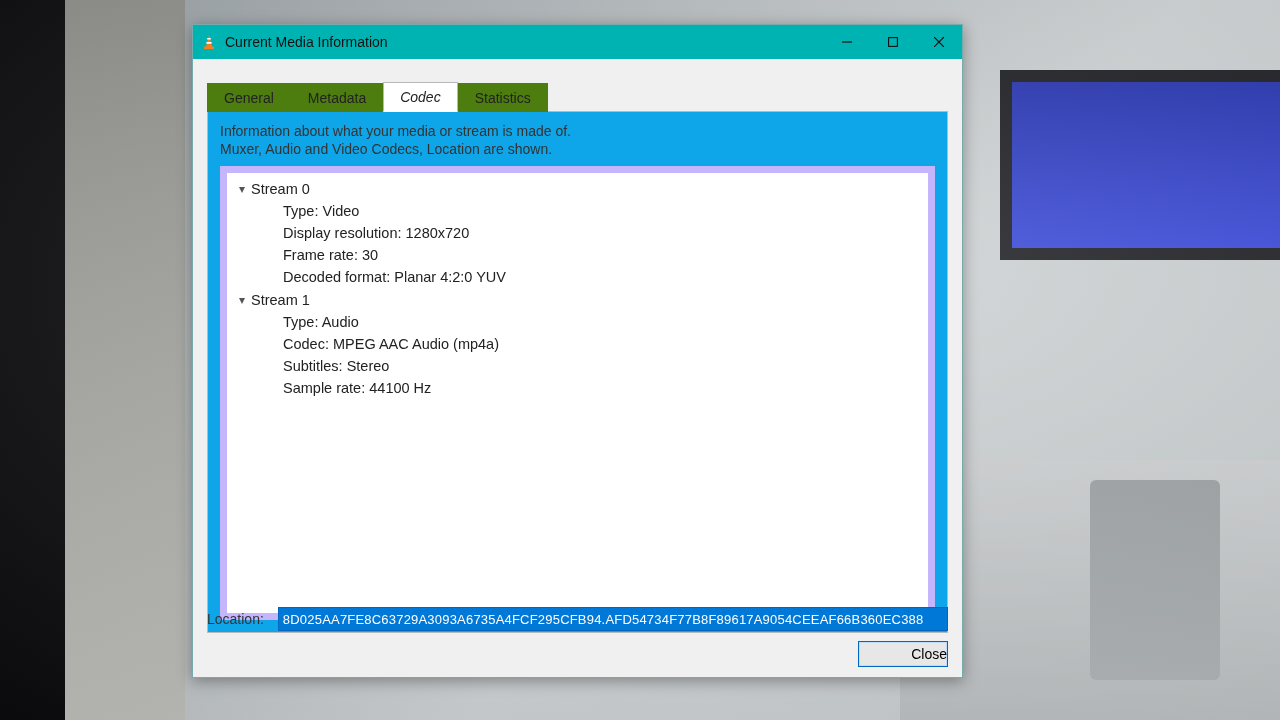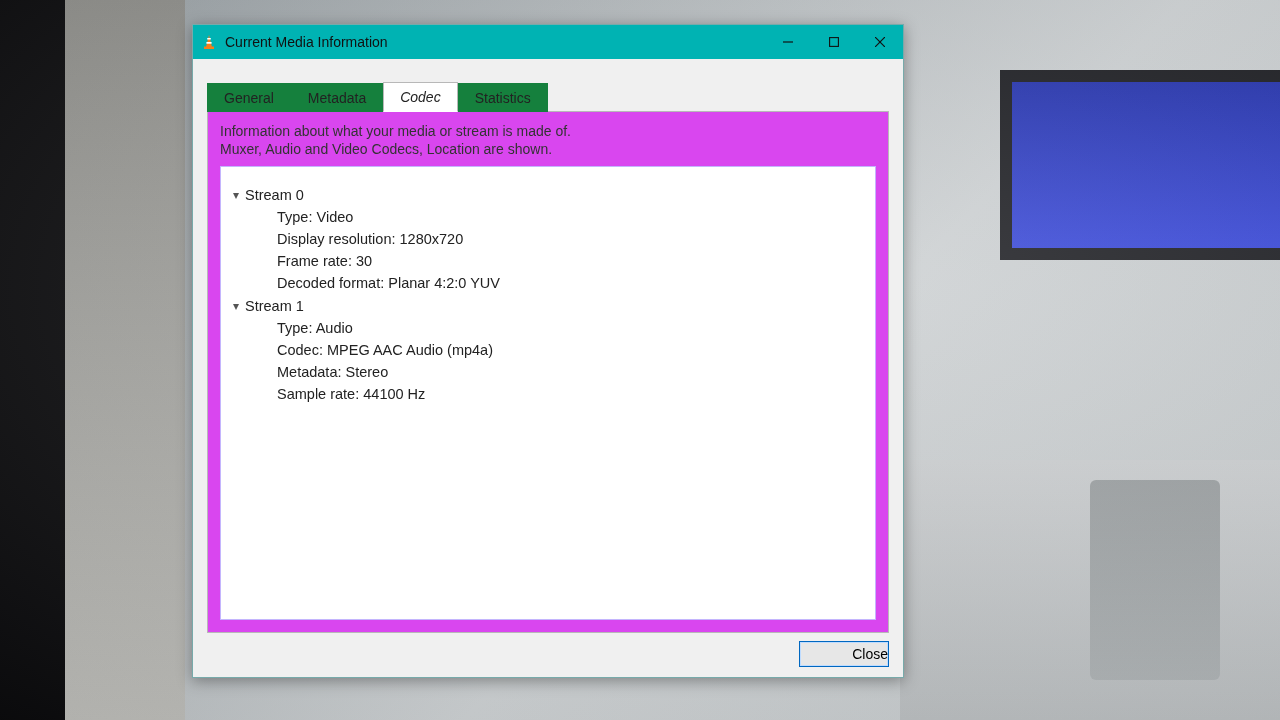--- a/index.html
+++ b/index.html
@@ -15,46 +15,46 @@
               background:linear-gradient(180deg,#1b2aa8,#3040d6); border:12px solid #121318; border-right:0; }
   .bd-desk  { position:absolute; right:0; bottom:0; width:380px; height:260px;
               background:linear-gradient(#c7cacc,#b5b9bb); }
   .bd-rig   { position:absolute; right:60px; bottom:40px; width:130px; height:200px;
               background:linear-gradient(#8d9294,#a5aaac); border-radius:6px; opacity:.85; }
   .backdrop::after { content:""; position:absolute; inset:0;
               background:radial-gradient(ellipse at 70% 40%, rgba(255,255,255,.18), rgba(0,0,0,.05));
               backdrop-filter:none; }
 
   
-  .dialog { position:absolute; left:192px; top:24px; width:712px; height:654px;
+  .dialog { position:absolute; left:192px; top:24px; width:771px; height:654px;
             background:#f0f0f0; border:1px solid #7aa; box-shadow:0 3px 14px rgba(0,0,0,.35); }
 
   .titlebar { height:34px; background:#00b3b3; color:#111; display:flex; align-items:center;
               padding-left:8px; }
   .titlebar .cone { width:16px; height:16px; display:inline-block; margin-right:8px; }
   .titlebar .cone svg { display:block; }
   .titlebar .title { font-size:14px; font-weight:400; }
   .winbtns { margin-left:auto; display:flex; }
   .winbtn  { width:46px; height:34px; display:flex; align-items:center; justify-content:center;
              color:#111; cursor:default; }
   .winbtn svg { width:10px; height:10px; }
 
   
   .tabstrip { height:32px; display:flex; align-items:flex-end; padding:0 14px; margin-top:20px; }
   .tab { padding:6px 16px 6px; border:1px solid transparent; border-bottom:none;
-         position:relative; top:1px; background:#15803d; color:#222; font-size:14px; }
+         position:relative; top:1px; background:#4d7c0f; color:#222; font-size:14px; }
   .tab.active { background:#fff; border-color:#b8b8b8; z-index:2; border-bottom:1px solid #fff;font-style:italic; }
 
-  .tabpage { margin:0 14px 12px 14px; border:1px solid #b8b8b8; background:#d946ef;
+  .tabpage { margin:0 14px 12px 14px; border:1px solid #b8b8b8; background:#0ea5e9;
              padding:10px 12px 12px; height:522px; display:flex; flex-direction:column; }
 
   .desc { font-size:14px; line-height:18px; color:#333; margin-bottom:8px; }
   .desc span { display:block; }
 
-  .tree { flex:1; border:1px solid #c4b5fd; background:#fff; overflow:auto; padding:16px 6px 4px 6px;
+  .tree { flex:1; border:7px solid #c4b5fd; background:#fff; overflow:auto; padding:4px 6px 4px 6px;
           font-size:14.5px; line-height:22px; }
   .treeitem { display:flex; align-items:center; }
   .treeitem .disc { width:18px; text-align:center; user-select:none; cursor:default; }
   .treeitem[data-depth="0"] { padding-left:0; }
   .treeleaf { padding-left:50px; }
   .disc::before { content:"▾"; font-size:12px; color:#555; }
   .kv .k { }
   .kv .v { }
 
   
@@ -136,24 +136,28 @@
         <div class="treeleaf kv"><span class="k">Type: </span><span class="v">Video</span></div>
         <div class="treeleaf kv"><span class="k">Display resolution: </span><span class="v">1280x720</span></div>
         <div class="treeleaf kv"><span class="k">Frame rate: </span><span class="v">30</span></div>
         <div class="treeleaf kv"><span class="k">Decoded format: </span><span class="v">Planar 4:2:0 YUV</span></div>
         <div class="treeitem" data-depth="0">
           <span class="disc"></span>
           <span>Stream 1</span>
         </div>
         <div class="treeleaf kv"><span class="k">Type: </span><span class="v">Audio</span></div>
         <div class="treeleaf kv"><span class="k">Codec: </span><span class="v">MPEG AAC Audio (mp4a)</span></div>
-        <div class="treeleaf kv"><span class="k">Metadata: </span><span class="v">Stereo</span></div>
+        <div class="treeleaf kv"><span class="k">Subtitles: </span><span class="v">Stereo</span></div>
         <div class="treeleaf kv"><span class="k">Sample rate: </span><span class="v">44100 Hz</span></div>
       </div>
   </div>
 
   <div class="footer">
+    <div class="locrow">
+      <label>Location:</label>
+      <input class="locinput" type="text" readonly="" value="8D025AA7FE8C63729A3093A6735A4FCF295CFB94.AFD54734F77B8F89617A9054CEEAF66B360EC388" style="">
+    </div>
     <div class="btnrow">
       <button class="closebtn">Close</button>
     </div>
   </div>
 
 </div>
 
 </body></html>

